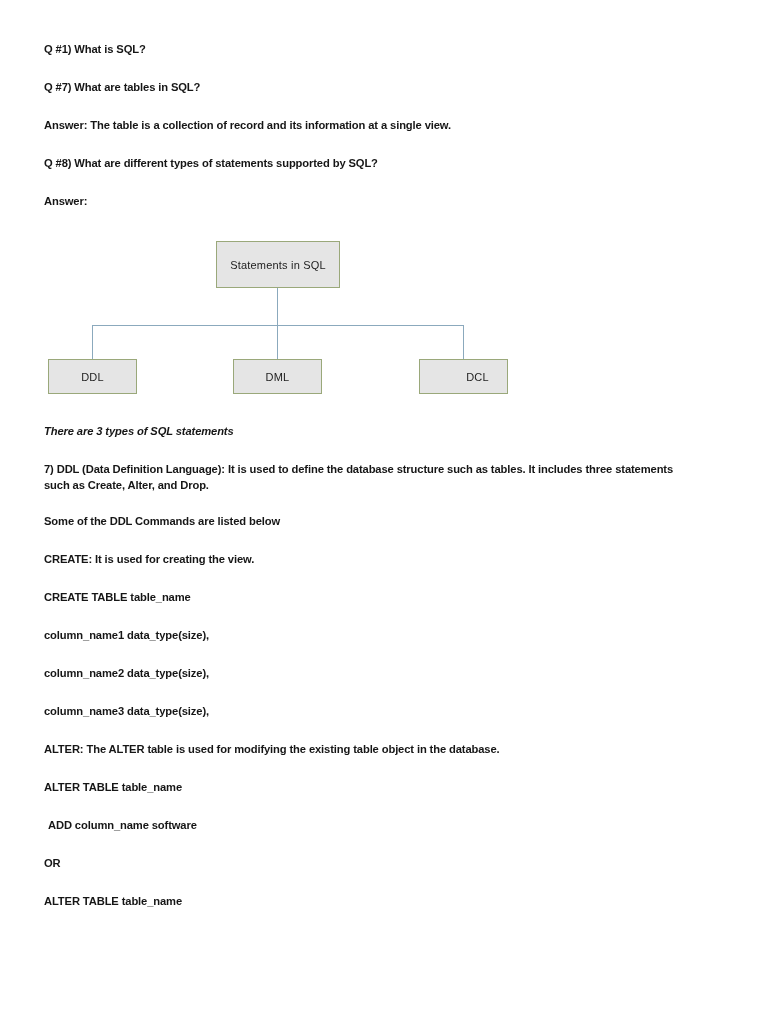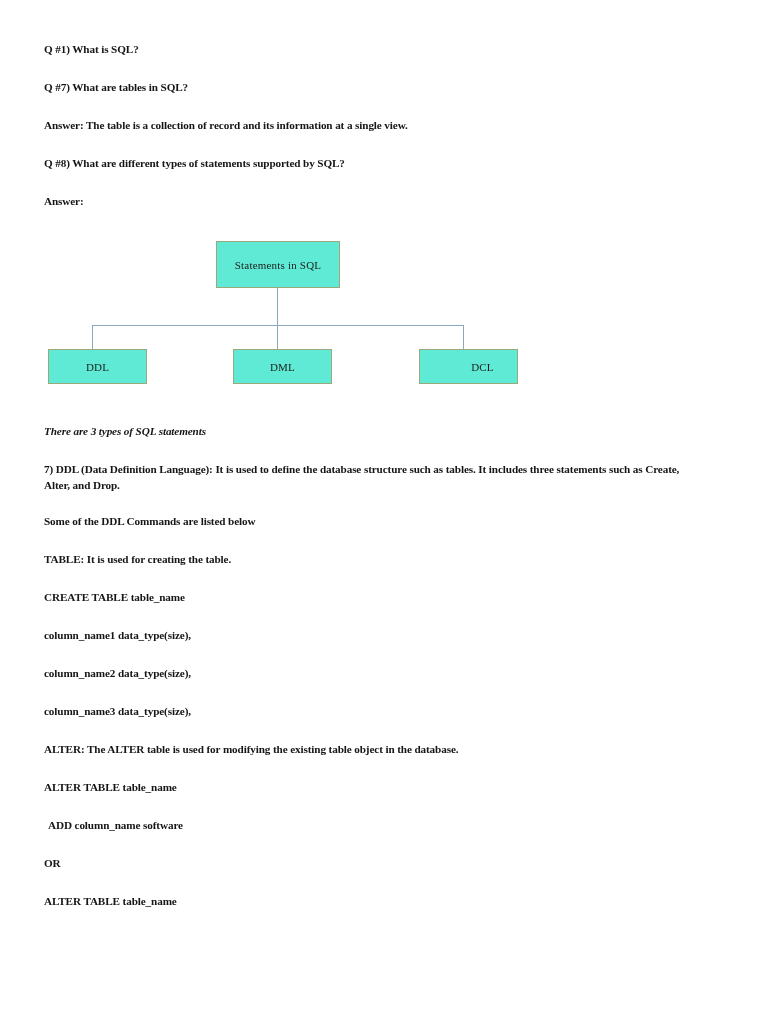--- a/index.html
+++ b/index.html
@@ -18,21 +18,20 @@
   .page {
     position: absolute;
     inset: 0;
     background: #ffffff;
   }
   .doc-body {
     position: absolute;
     left: 44px;
     top: 42px;
     width: 648px;
-    font-family: Liberation Serif, serif;
   }
   .para {
     font-size: 11.2px;
     font-weight: 700;
     line-height: 15.5px;
     letter-spacing: -0.12px;
     color: #161616;
     margin: 0 0 22.5px 0;
     white-space: pre-wrap;
   }
@@ -52,42 +51,42 @@
   .diagram {
     position: relative;
     width: 648px;
     height: 172px;
     margin: 6px 0 20px 0;
   }
   .node {
     position: absolute;
     box-sizing: border-box;
     border: 1px solid #9aa87a;
-    background: #5eead4;
+    background: #e5e5e5;
     display: flex;
     align-items: center;
     justify-content: center;
     text-align: center;
     font-size: 11px;
     font-weight: 400;
     line-height: 14px;
     letter-spacing: 0.2px;
     color: #1d1d1d;
     z-index: 2;
   }
   .node-root {
     left: 172px;
     top: 9px;
     width: 124px;
     height: 47px;
     padding: 0 6px;
   }
   .node-leaf {
-    top: 117px;
-    width: 99px;
+    top: 127px;
+    width: 89px;
     height: 35px;
   }
   .node-ddl  { left: 4px; }
   .node-dml  { left: 189px; }
   .node-dcl  { left: 375px; padding-left: 28px; }
 
   .conn {
     position: absolute;
     background: #8ba9bd;
     z-index: 1;
@@ -127,21 +126,21 @@
       <div class="node node-leaf node-dml">DML</div>
       <div class="node node-leaf node-dcl">DCL</div>
     </div>
 
     <p class="para italic">There are 3 types of SQL statements</p>
 
     <p class="para wrapped">7) DDL (Data Definition Language): It is used to define the database structure such as tables. It includes three statements such as Create, Alter, and Drop.</p>
 
     <p class="para">Some of the DDL Commands are listed below</p>
 
-    <p class="para">TABLE: It is used for creating the table.</p>
+    <p class="para">CREATE: It is used for creating the view.</p>
 
     <p class="para">CREATE TABLE table_name</p>
 
     <p class="para">column_name1 data_type(size),</p>
 
     <p class="para">column_name2 data_type(size),</p>
 
     <p class="para">column_name3 data_type(size),</p>
 
     <p class="para">ALTER: The ALTER table is used for modifying the existing table object in the database.</p>

